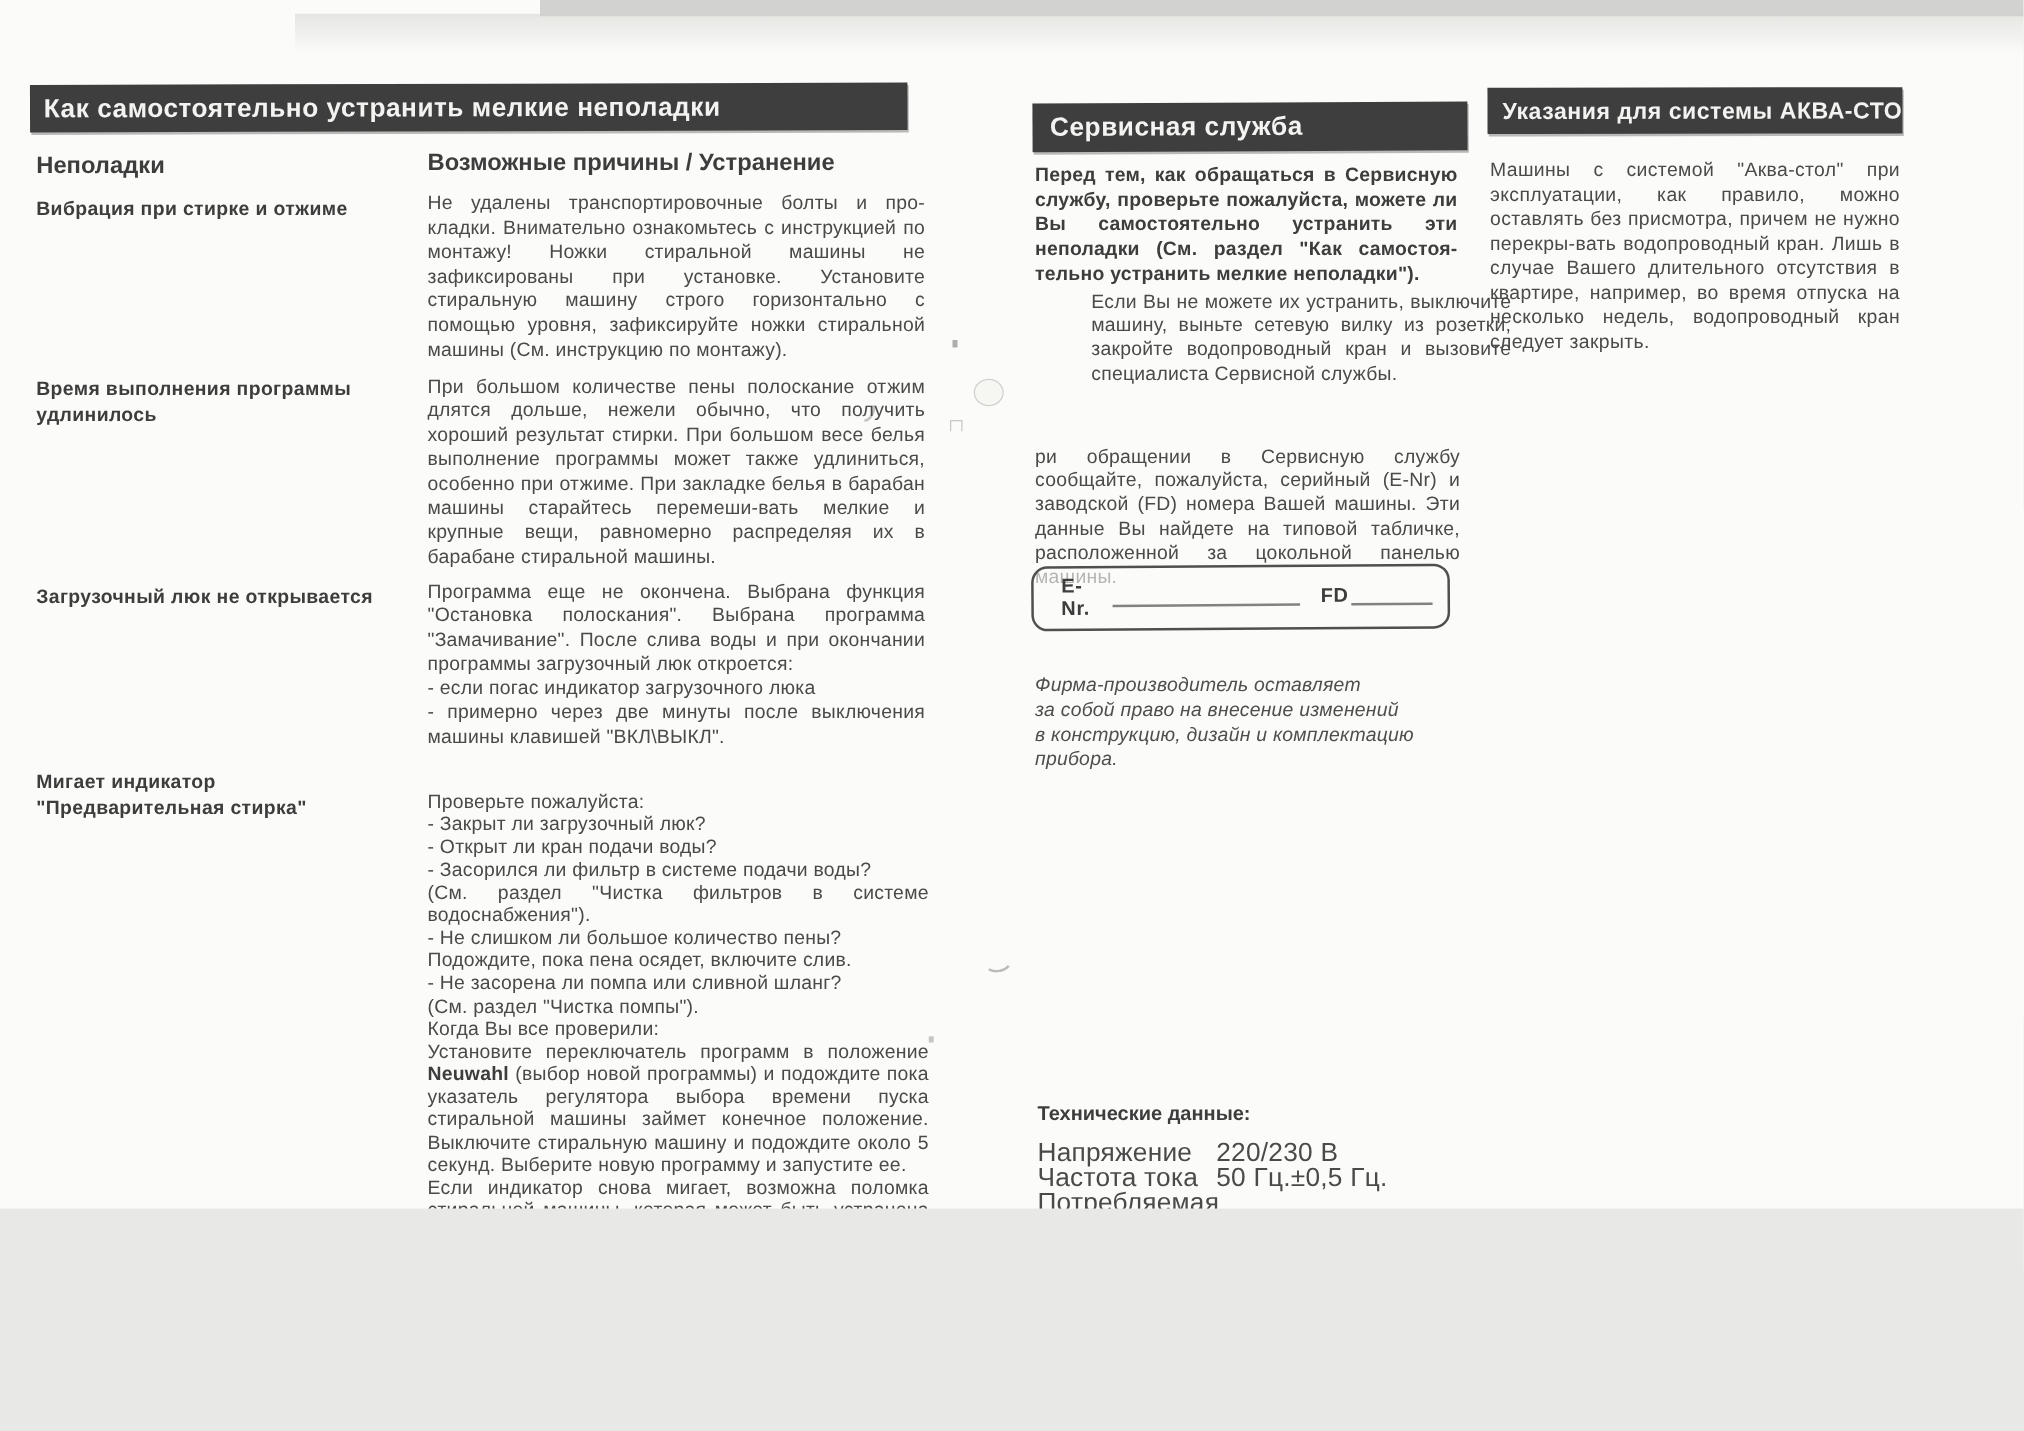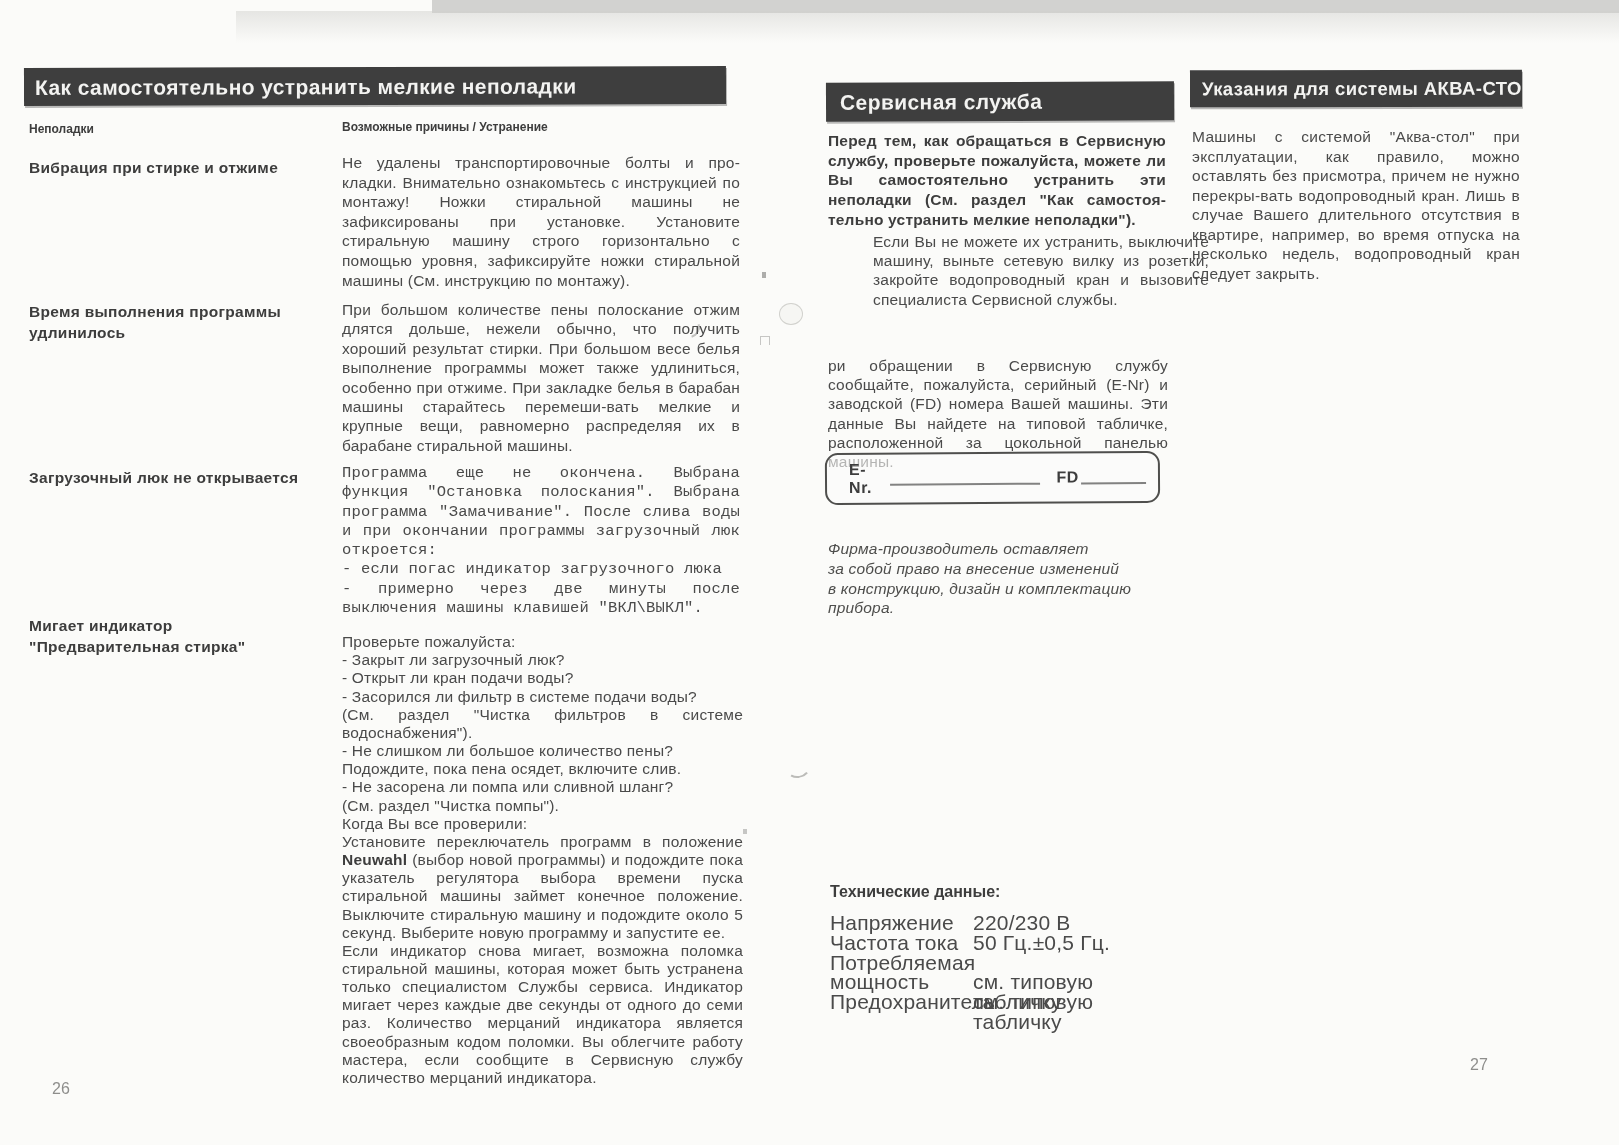--- a/index.html
+++ b/index.html
@@ -2,21 +2,21 @@
 <html><head>
 <meta charset="utf-8">
 <style>
   html,body { margin:0; padding:0; }
   body {
     font-family: "Liberation Sans", "DejaVu Sans", sans-serif;
     background:#e8e8e6;
   }
   .sheet {
     position:relative;
-    width:1619px; height:1145px;
+    width:1619px; height:967px;
     background:#fbfbf9;
     overflow:hidden;
     color:#4a4a4a;
   }
   
   .band-top { position:absolute; left:432px; top:0; width:1187px; height:13px; background:#d2d2d0; }
   .band-soft { position:absolute; left:236px; top:11px; width:1383px; height:32px;
     background:linear-gradient(to bottom, rgba(208,208,205,0.5), rgba(251,251,249,0)); }
   .arc1 { position:absolute; left:678px; top:316px; width:18px; height:18px; border-radius:50%;
     border:2px solid transparent; border-right-color:rgba(125,125,122,0.45); transform:rotate(30deg); }
@@ -39,28 +39,28 @@
   .bar-left  { left:24px;   top:67px; width:691px; height:38px; font-size:21px; line-height:39px; padding-left:11px; transform:rotate(-0.15deg); }
   .bar-mid   { left:826px;  top:82px; width:334px; height:39px; font-size:21px; line-height:40px; padding-left:14px; transform:rotate(-0.25deg); }
   .bar-right { left:1190px; top:70px; width:320px; height:37px; font-size:18.5px; line-height:38px; padding-left:12px; transform:rotate(-0.1deg); }
 
   .t { position:absolute; }
   .b { font-weight:bold; color:#3d3d3d; }
   .just { text-align:justify; }
   .pre { white-space:pre-line; }
   .body-txt { font-size:15.5px; letter-spacing:0.2px; }
 
-  .colhead { font-size:12px; }
+  .colhead { font-size:19px; }
 
   .lbl { left:29px; width:290px; font-size:15.5px; line-height:21px; letter-spacing:0.3px; }
   .cell { left:342px; width:398px; }
 
   .r1c { top:153px; line-height:19.6px; }
   .r2c { top:300px; line-height:19.4px; }
-  .r3c { top:464px; line-height:19.3px;font-family:Liberation Mono, monospace; }
+  .r3c { top:464px; line-height:19.3px; }
   .r4c { top:615px; line-height:18.15px; width:401px; }
 
   .svc-p1 { left:828px; top:131px; width:338px; font-weight:bold; color:#3d3d3d; line-height:19.7px; }
   .svc-p2 { left:828px; top:232px; width:336px; line-height:19.2px;margin-left:45px; }
   .svc-p3 { left:828px; top:323px; width:340px; line-height:19.2px;margin-top:33px; }
 
   .enr-box {
     position:absolute; left:825px; top:452px; width:335px; height:52px;
     border:2px solid #4f4f4d; border-radius:13px;
     display:flex; align-items:center;

